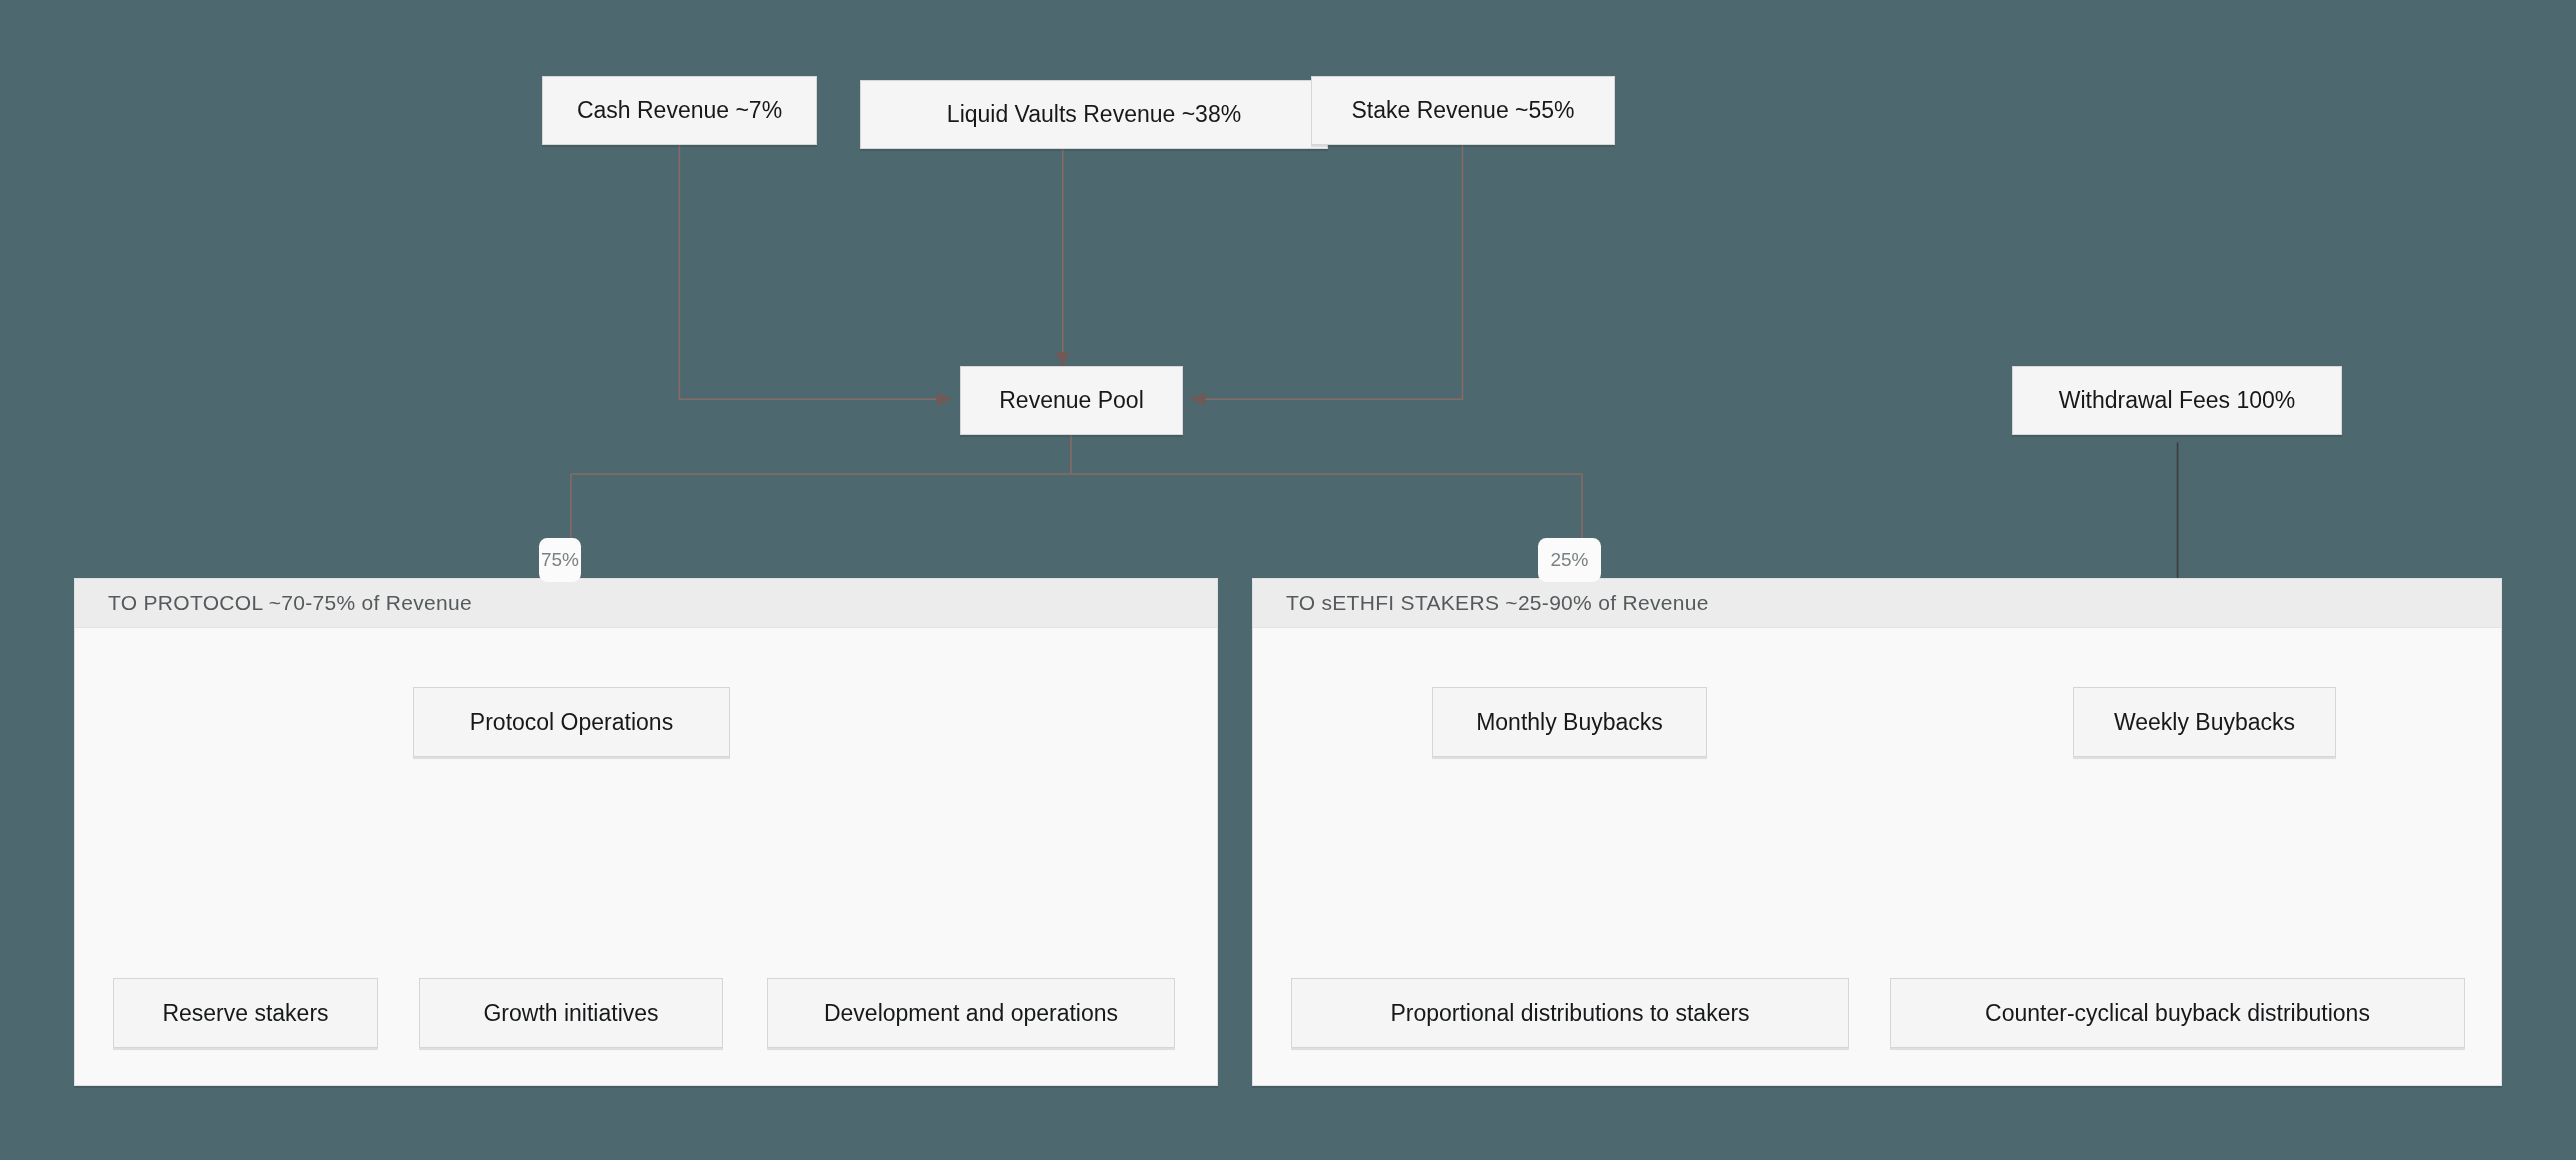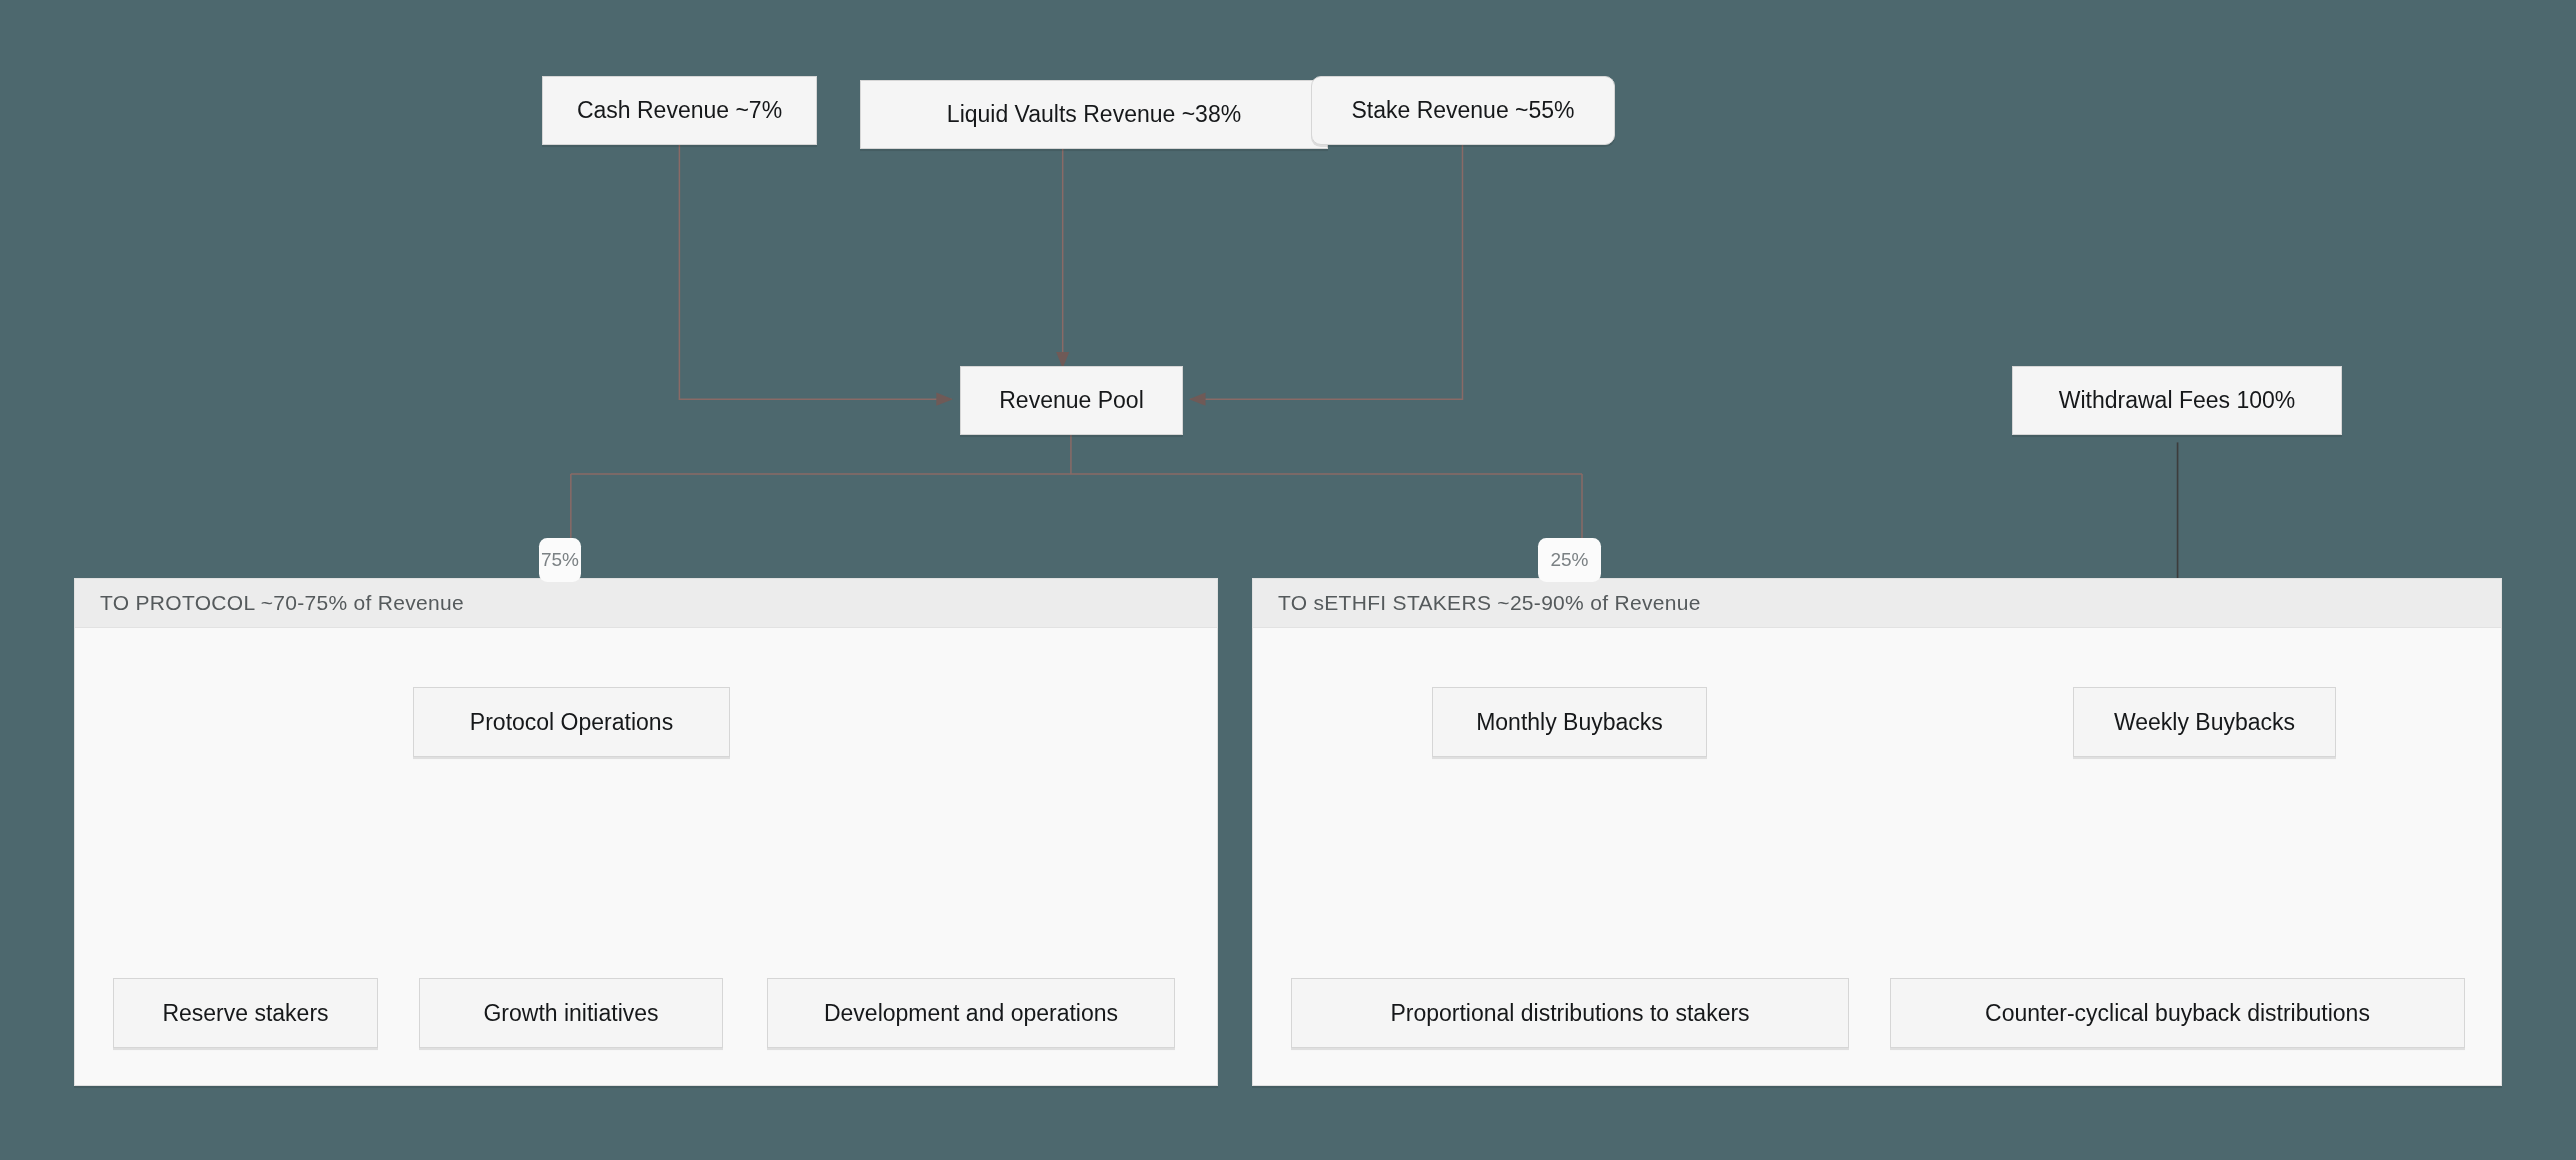--- a/index.html
+++ b/index.html
@@ -33,21 +33,21 @@
     border: 1.4px solid #e0e0e0;
     box-sizing: border-box;
     box-shadow: 0 2.1px 0 rgba(0,0,0,0.10);
   }
   .group-header {
     height: 49px;
     background: #ececec;
     border-bottom: 1.4px solid #e2e2e2;
     display: flex;
     align-items: center;
-    padding-left: 25px;
+    padding-left: 33px;
     box-sizing: border-box;
     font-size: 21px;
     color: #555a5c;
     letter-spacing: 0.3px;
     white-space: nowrap;
   }
   
   .node {
     position: absolute;
     background: #f5f5f5;
@@ -131,21 +131,21 @@
   </div>
 
   <div class="node" style="left:542px; top:76px; width:275px; height:69px;">
     <span>Cash Revenue ~7%</span>
   </div>
 
   <div class="node" style="left:860px; top:80px; width:468px; height:69px;">
     <span>Liquid Vaults Revenue ~38%</span>
   </div>
 
-  <div class="node" style="left:1311px; top:76px; width:304px; height:69px;border-radius:10px;">
+  <div class="node" style="left:1311px; top:76px; width:304px; height:69px;">
     <span>Stake Revenue ~55%</span>
   </div>
 
   <div class="node" style="left:960px; top:366px; width:223px; height:69px;">
     <span>Revenue Pool</span>
   </div>
 
   <div class="node" style="left:2012px; top:366px; width:330px; height:69px;">
     <span>Withdrawal Fees 100%</span>
   </div>

